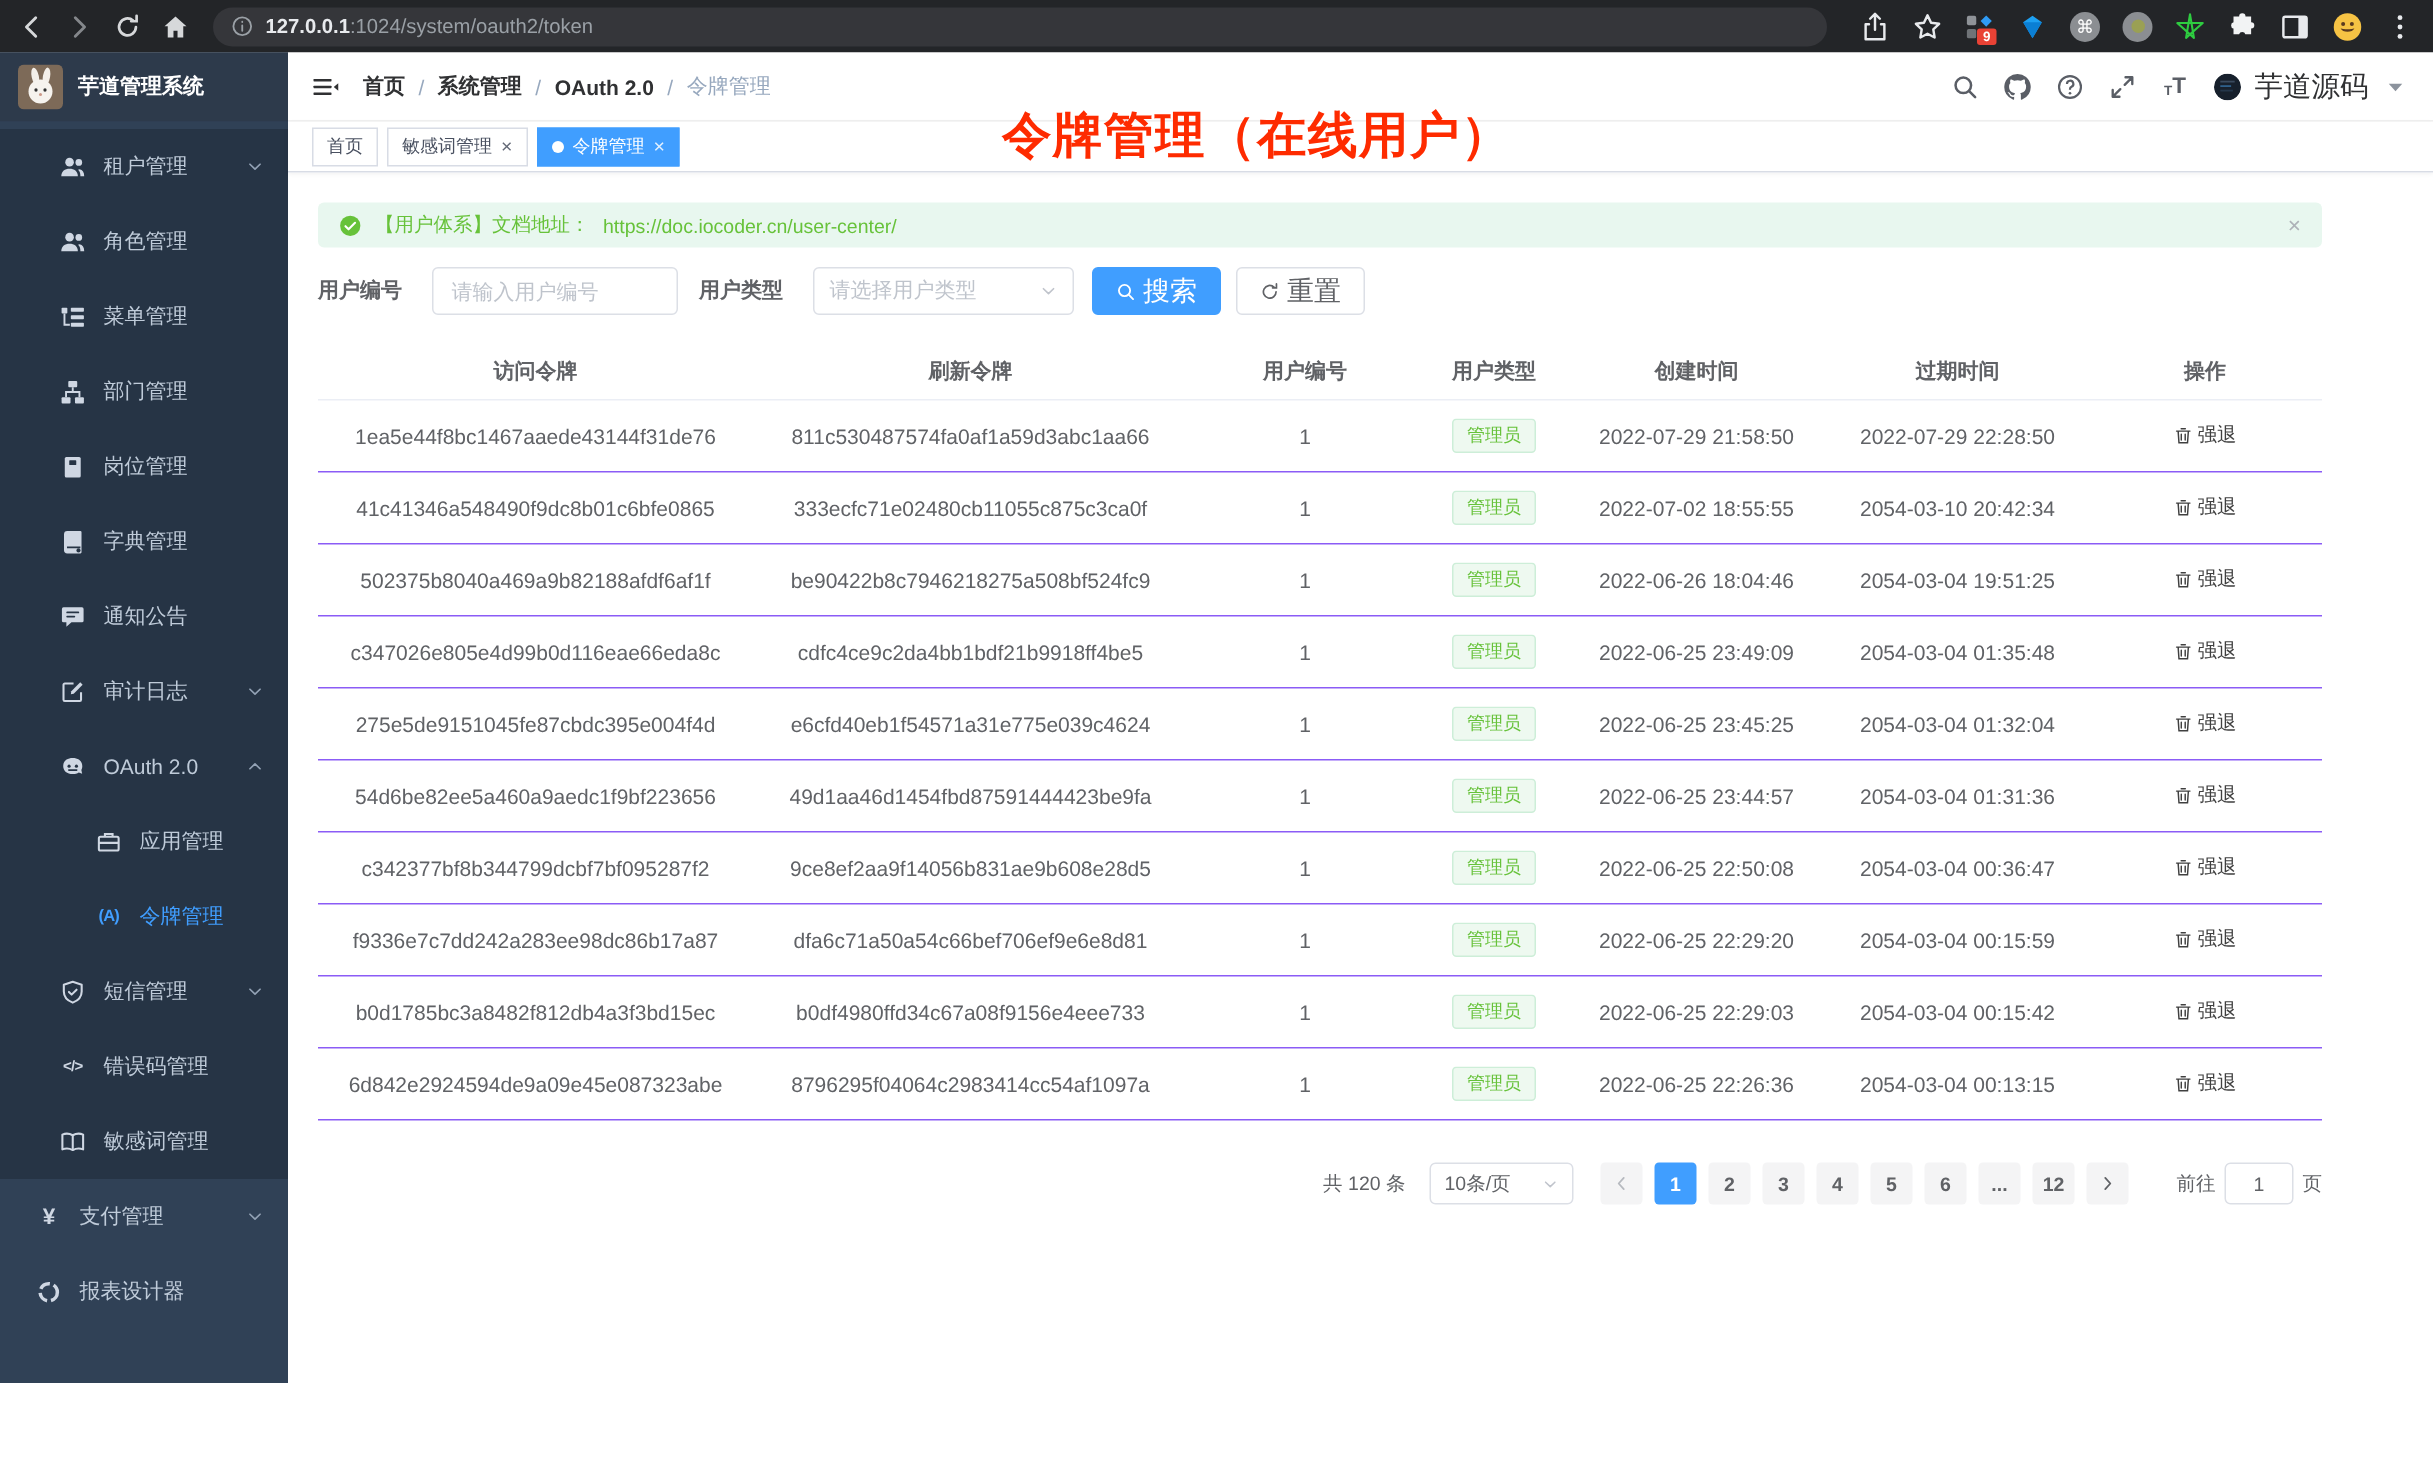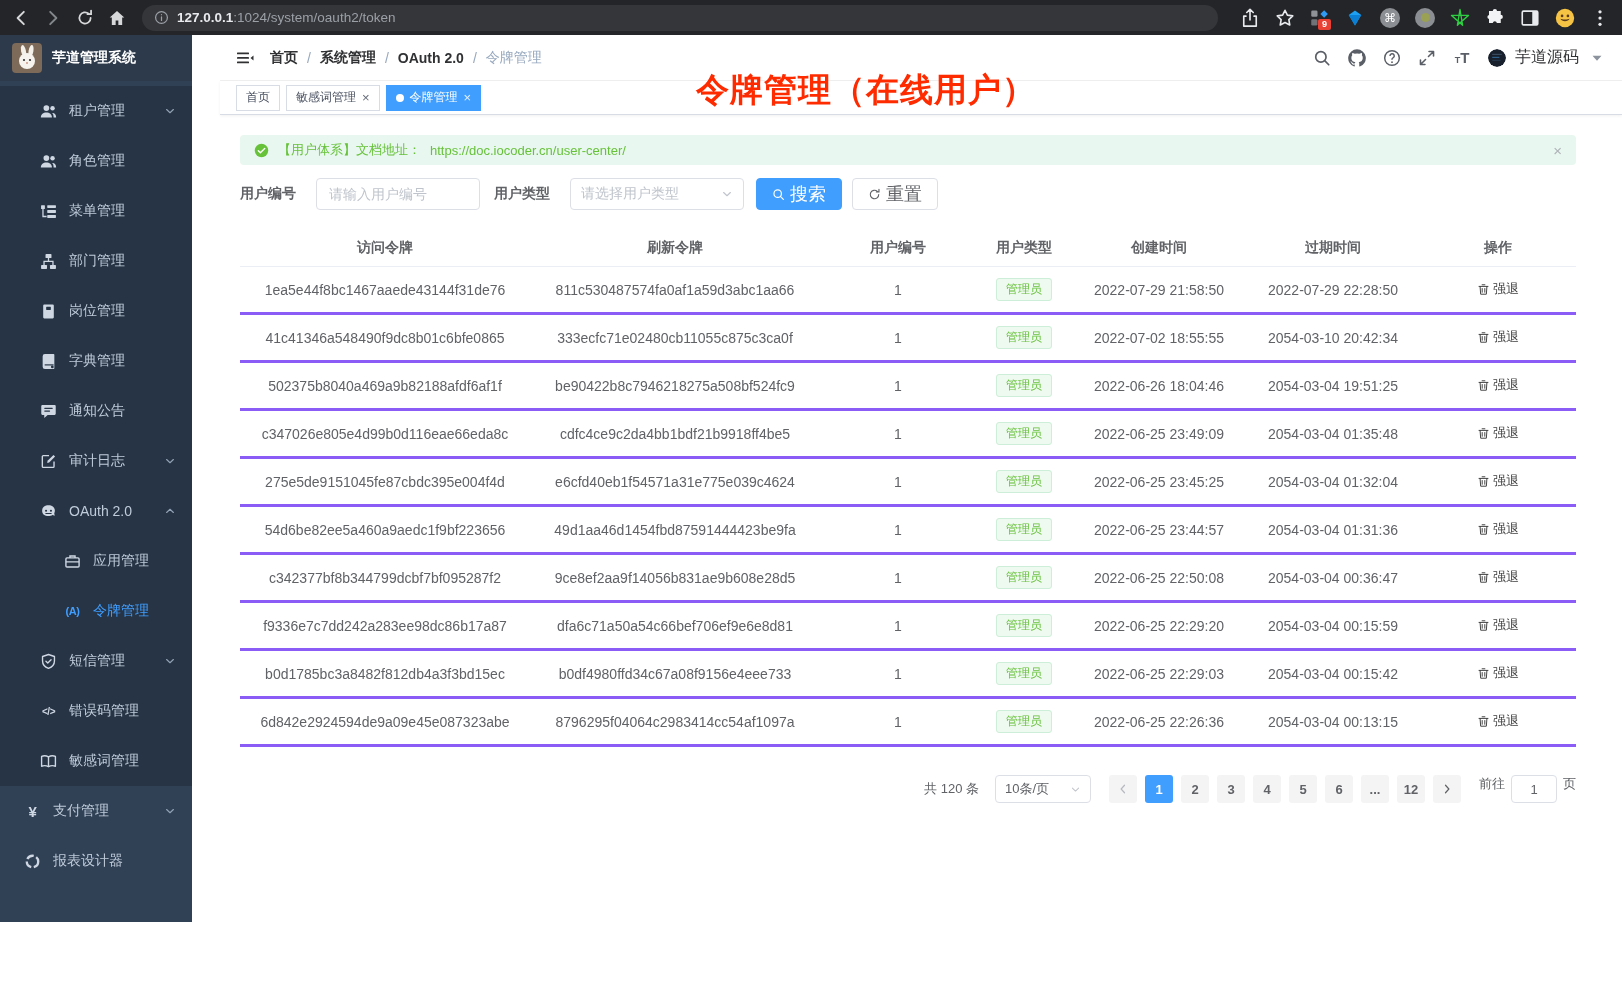--- a/index.html
+++ b/index.html
@@ -19,21 +19,21 @@
   .url b{color:#e8eaed;font-weight:700;}
   .b-ext{display:flex;align-items:center;gap:15px;margin-left:14px;}
   .b-ext .icon{width:20px;height:20px;color:#e8eaed;cursor:pointer;position:relative;}
   .ext-badge{position:absolute;left:8px;top:11px;background:#e94235;color:#fff;font-size:9px;
     font-weight:700;padding:1px 4px;border-radius:2px;line-height:1;}
   .circ{width:20px;height:20px;border-radius:50%;background:#8b8e92;color:#fff;display:inline-flex;
     align-items:center;justify-content:center;font-size:12px;}
   .inner-dot{width:9px;height:9px;border-radius:50%;background:#9aa054;display:block;}
 
   
-  .app{display:flex;height:887px;gap:28px;}
+  .app{display:flex;height:887px;}
   .sidebar{width:192px;flex:0 0 192px;background:#304156;display:flex;flex-direction:column;color:#bfcbd9;}
   .logo{height:46px;background:#2d3a4b;display:flex;align-items:center;gap:10px;padding:0 12px;cursor:pointer;}
   .logo-title{color:#fff;font-size:14px;font-weight:700;white-space:nowrap;}
   .menu{flex:1;padding-top:5px;overflow:hidden;background:#304156;}
   .menu-item{height:50px;display:flex;align-items:center;padding:0 16px 0 40px;background:#263445;
     font-size:14px;cursor:pointer;white-space:nowrap;}
   .menu-item.child{padding-left:64px;}
   .menu-item.base{background:transparent;padding-left:24px;}
   .menu-item.active{color:#409eff;}
   .mi-icon{width:17px;height:17px;margin-right:12px;color:#cfd7e3;font-size:16px;}
@@ -48,21 +48,21 @@
   .hamburger{width:18px;height:16px;color:#303133;cursor:pointer;margin-right:16px;}
   .breadcrumb{display:flex;align-items:center;font-size:14px;color:#303133;}
   .bc-item{display:flex;align-items:center;cursor:pointer;}
   .bc-label{font-weight:600;}
   .bc-item.current .bc-label{color:#97a8be;font-weight:400;cursor:default;}
   .bc-sep{color:#97a8be;margin:0 9px;font-weight:400;}
   .nav-right{margin-left:auto;display:flex;align-items:center;gap:17px;color:#5a5e66;}
   .nav-right .icon{width:18px;height:18px;cursor:pointer;}
   .fsz{display:inline-flex;align-items:flex-end;line-height:1;}
   .avatar{width:30px;height:30px;border-radius:50%;overflow:hidden;cursor:pointer;}
-  .user-name{font-size:16px;color:#303133;margin-left:-8px;cursor:pointer;}
+  .user-name{font-size:19px;color:#303133;margin-left:-8px;cursor:pointer;}
   .caret{width:12px;height:12px;color:#8c939d;margin-left:-8px;cursor:pointer;}
 
   .tabsbar{height:34px;display:flex;align-items:center;gap:6px;padding:0 16px;
     border-bottom:1px solid #d8dce5;box-shadow:0 1px 3px rgba(0,0,0,.06);}
   .tab{height:26px;display:inline-flex;align-items:center;gap:6px;padding:0 9px;border:1px solid #d8dce5;
     background:#fff;font-size:12px;color:#495060;cursor:pointer;white-space:nowrap;}
   .tab.active{background:#409eff;border-color:#409eff;color:#fff;}
   .tab-dot{width:8px;height:8px;border-radius:50%;background:#fff;display:inline-block;}
   .tab-close{font-size:13px;line-height:1;opacity:.85;cursor:pointer;}
 
@@ -84,21 +84,21 @@
   .select .icon{width:12px;height:12px;color:#c0c4cc;}
   .btn{height:32px;padding:0 15px;border-radius:4px;border:1px solid #dcdfe6;background:#fff;color:#606266;
     font-size:18px;display:inline-flex;align-items:center;gap:5px;cursor:pointer;margin-right:10px;
     font-family:inherit;}
   .btn .icon{width:13px;height:13px;}
   .btn.primary{background:#409eff;border-color:#409eff;color:#fff;}
 
   .table{margin-top:20px;width:1336px;font-size:14px;color:#606266;}
   .thead,.tr{display:flex;align-items:center;}
   .thead{height:37px;border-bottom:1px solid #ebeef5;font-weight:700;color:#606266;}
-  .tr{height:48px;border-bottom:3px solid #8b5cf6;}
+  .tr{height:48px;border-bottom:1px solid #8b5cf6;}
   .th,.td{text-align:center;overflow:hidden;white-space:nowrap;}
   .c-access{width:290px;} .c-refresh{width:290px;} .c-uid{width:156px;} .c-utype{width:96px;}
   .c-created{width:174px;} .c-expire{width:174px;} .c-action{width:156px;}
   .tag{display:inline-block;background:#eef9f0;border:1px solid #cdeed8;color:#67c23a;font-size:12px;
     padding:2px 9px;border-radius:3px;line-height:1.4;}
   .force-logout{color:#404040;font-size:13px;display:inline-flex;align-items:center;gap:3px;cursor:pointer;}
   .force-logout .icon{width:13px;height:13px;}
 
   .pagination{margin-top:28px;width:1336px;display:flex;align-items:center;justify-content:flex-end;
     gap:8px;font-size:13px;color:#606266;}
@@ -106,21 +106,21 @@
   .pg-size{width:96px;height:28px;border:1px solid #dcdfe6;border-radius:4px;display:flex;align-items:center;
     justify-content:space-between;padding:0 9px;cursor:pointer;margin-right:10px;}
   .pg-size .icon{width:11px;height:11px;color:#c0c4cc;}
   .pg-pages{display:flex;gap:8px;}
   .pg-btn{min-width:28px;height:28px;border:none;background:#f4f4f5;border-radius:3px;color:#606266;
     font-size:13px;font-weight:600;display:inline-flex;align-items:center;justify-content:center;
     cursor:pointer;font-family:inherit;padding:0 4px;}
   .pg-btn.active{background:#409eff;color:#fff;}
   .pg-btn .icon{width:12px;height:12px;}
   .pg-btn.prev{color:#b6b9bf;}
-  .pg-goto{display:flex;align-items:flex-start;gap:6px;margin-left:10px;}
+  .pg-goto{display:flex;align-items:center;gap:6px;margin-left:24px;}
   .pg-input{width:46px;height:28px;border:1px solid #dcdfe6;border-radius:4px;text-align:center;
     font-size:13px;color:#606266;outline:none;}
 
   .annotation{position:absolute;left:476px;top:33px;font-size:33px;font-weight:700;color:#fe2b00;
     letter-spacing:1px;z-index:20;pointer-events:none;white-space:nowrap;}
 </style>
 </head>
 <body>
 
 <div class="browser">

